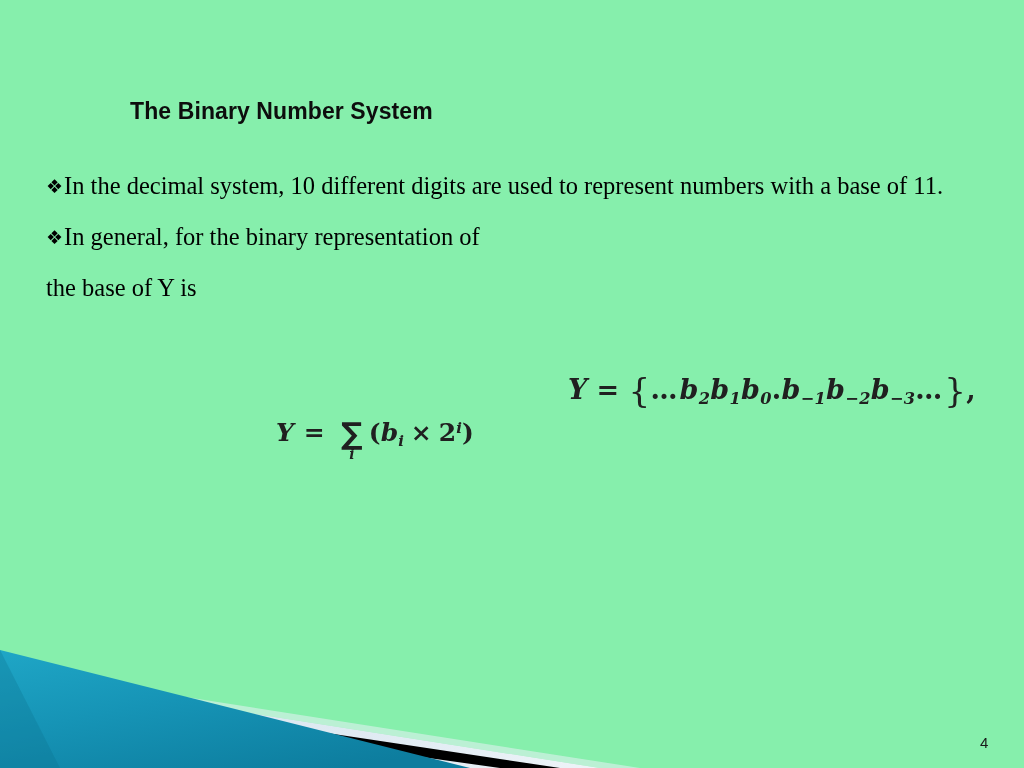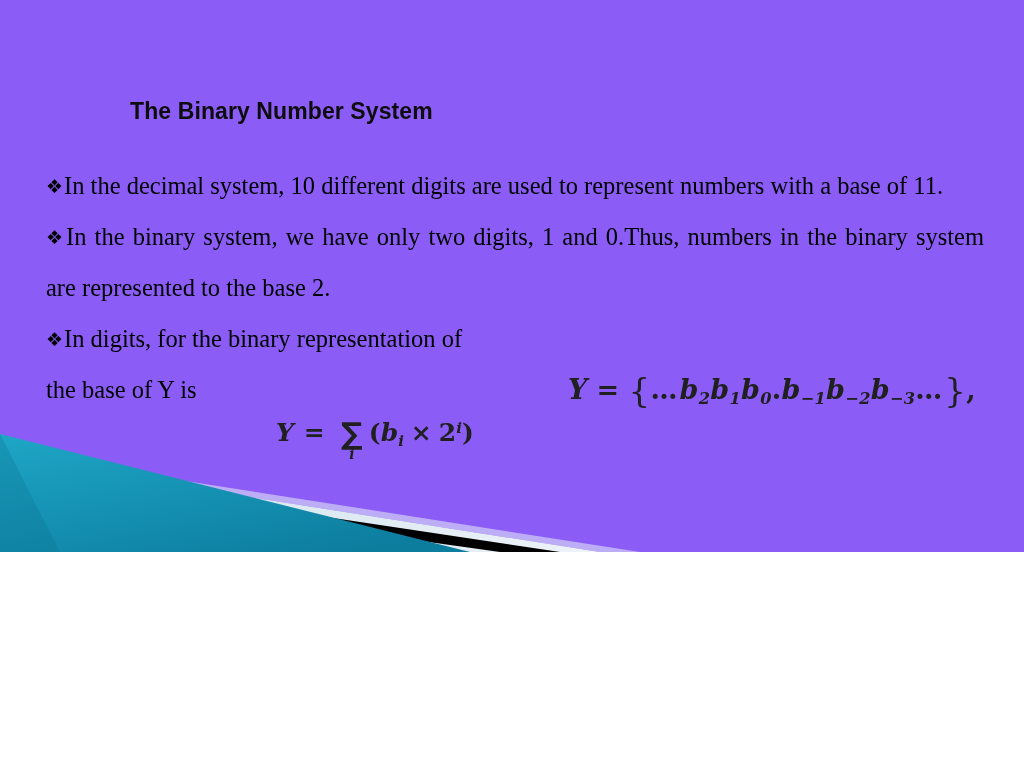--- a/index.html
+++ b/index.html
@@ -13,22 +13,22 @@
     height: 768px;
     overflow: hidden;
     position: relative;
     font-family: "Liberation Serif", "DejaVu Serif", serif;
   }
 
   .slide {
     position: absolute;
     left: 0; top: 0;
     width: 1024px;
-    height: 552px;
-    background: #8b5cf6;
+    height: 768px;
+    background: #86efac;
     overflow: hidden;
   }
 
   
   .title {
     position: absolute;
     left: 130px;
     top: 98px;
     font-family: "Liberation Sans", "DejaVu Sans", sans-serif;
     font-weight: bold;
@@ -168,23 +168,22 @@
 <body>
 
 <div class="slide">
 
   <div class="title">The Binary Number System</div>
 
   <div class="body-block">
 
     <p class="para"><span class="bullet">❖</span><span>In the decimal system, 10 different digits are used to represent numbers with a base of 11.</span></p>
 
-    <p class="para"><span class="bullet">❖</span><span>In the binary system, we have only two digits, 1 and 0.Thus, numbers in the binary system are represented to the base 2.</span></p>
-
-    <p class="para"><span class="bullet">❖</span><span>In digits, for the binary representation of</span><br><span>the base of Y is</span></p>
+
+    <p class="para"><span class="bullet">❖</span><span>In general, for the binary representation of</span><br><span>the base of Y is</span></p>
 
 
   </div>
 
   <div class="eq" id="eq-set"><span>Y</span><span class="gap"></span><span class="op">=</span><span class="gap"></span><span class="brace">{</span><span class="dots">…</span><span><span>b</span><sub>2</sub></span><span><span>b</span><sub>1</sub></span><span><span>b</span><sub>0</sub></span><span class="op">.</span><span><span>b</span><sub>−1</sub></span><span><span>b</span><sub>−2</sub></span><span><span>b</span><sub>−3</sub></span><span class="dots">…</span><span class="brace">}</span><span class="op">,</span></div>
 
   <div class="eq" id="eq-sum"><span>Y</span><span style="display:inline-block;width:10px"></span><span class="op">=</span><span style="display:inline-block;width:10px"></span><span class="sumwrap"><span class="sigma">∑</span><span class="idx">i</span></span><span class="op">(</span><span><span>b</span><sub>i</sub></span><span style="display:inline-block;width:7px"></span><span class="op">×</span><span style="display:inline-block;width:7px"></span><span><span class="op">2</span><sup>i</sup></span><span class="op">)</span></div>
 
   <div class="deco">
     <svg width="1024" height="140" viewBox="0 0 1024 140" xmlns="http://www.w3.org/2000/svg">

